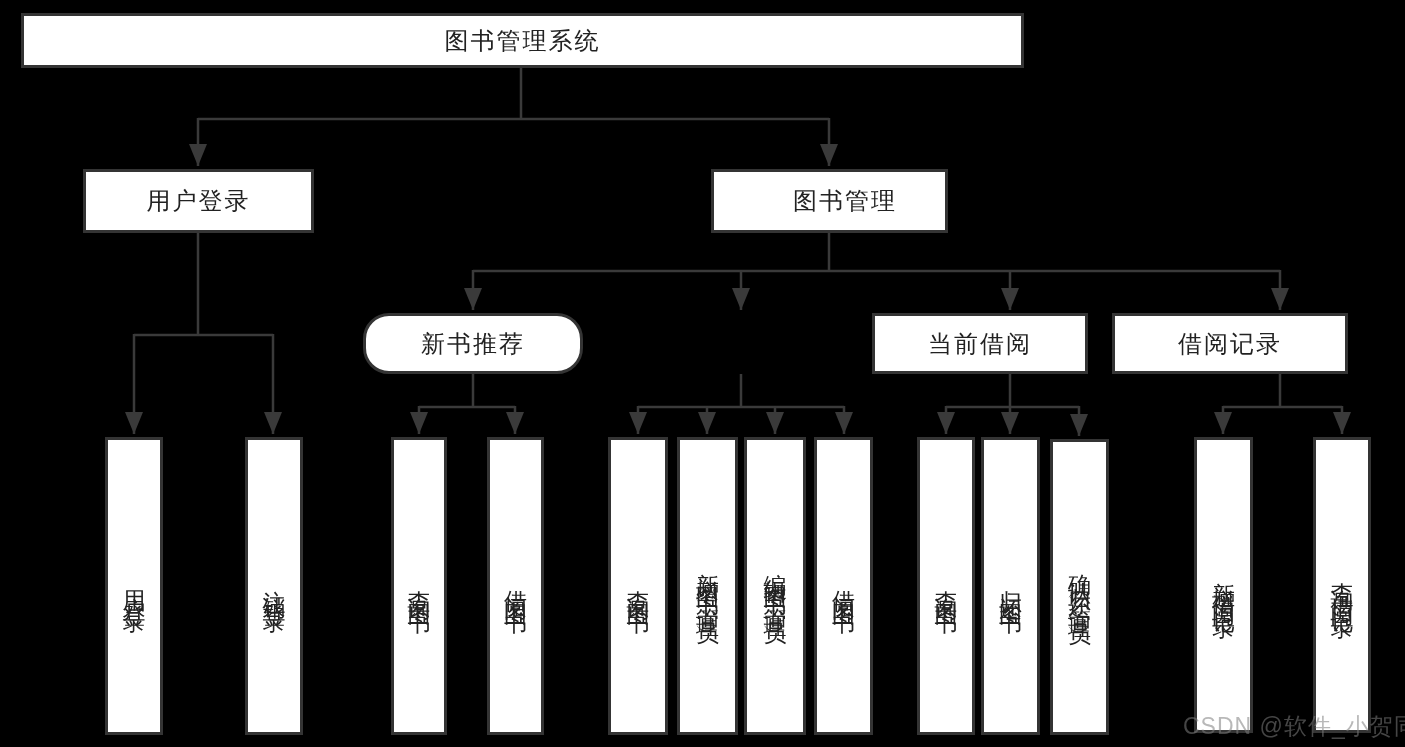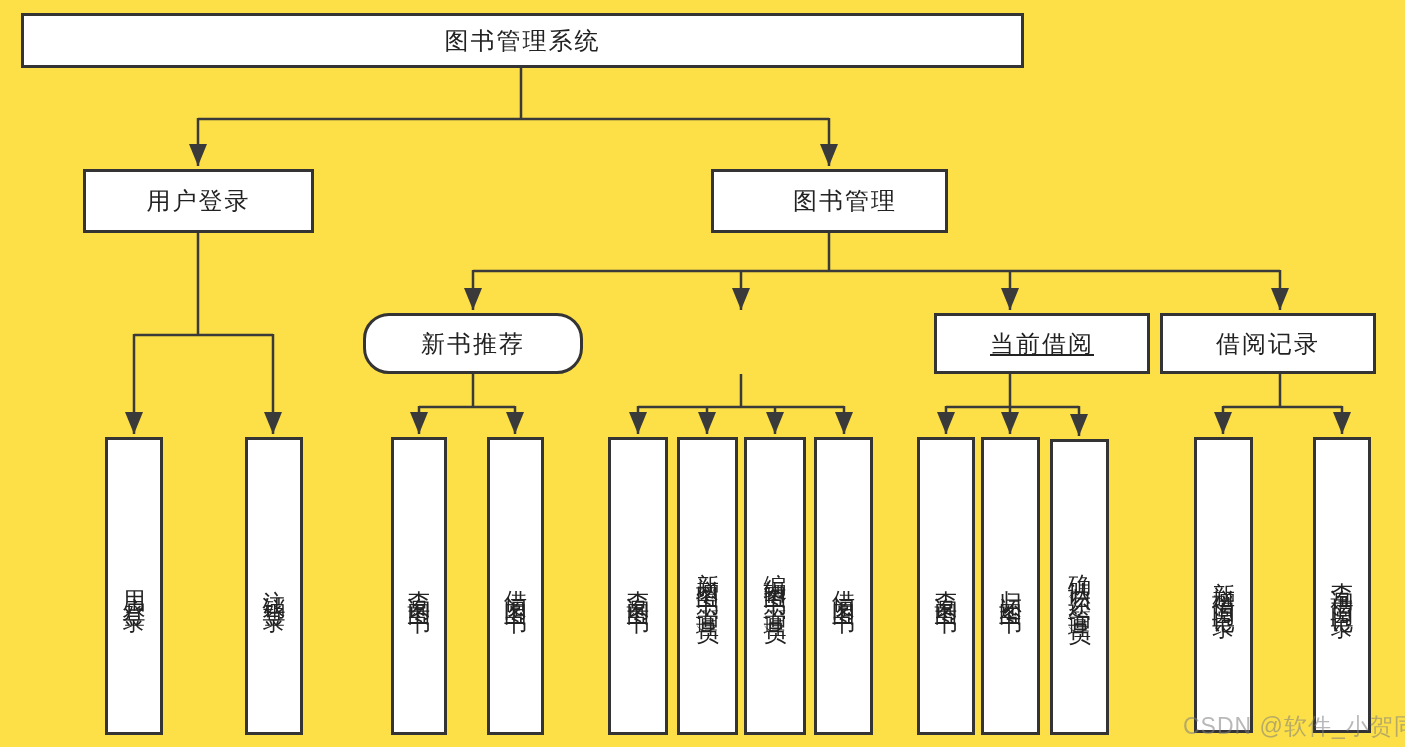--- a/index.html
+++ b/index.html
@@ -5,21 +5,21 @@
   html, body {
     margin: 0;
     padding: 0;
     background: #ffffff;
     font-family: "Liberation Sans", "DejaVu Sans", sans-serif;
   }
   .canvas {
     position: relative;
     width: 1405px;
     height: 747px;
-    background: #fde047;
+    background: #000000;
     overflow: hidden;
   }
   .connectors {
     position: absolute;
     left: 0; top: 0;
     z-index: 1;
   }
   .node {
     position: absolute;
     box-sizing: border-box;
@@ -113,24 +113,24 @@
   <div class="node hbox" style="left:83px;top:169px;width:231px;height:64px;">
     <span>用户登录</span>
   </div>
   <div class="node hbox" style="left:711px;top:169px;width:237px;height:64px;padding-left:31px;">
     <span>图书管理</span>
   </div>
 
   <div class="node hbox" style="left:363px;top:313px;width:220px;height:61px;border-radius:26px;">
     <span>新书推荐</span>
   </div>
-  <div class="node hbox" style="left:934px;top:313px;width:216px;height:61px;text-decoration:underline;">
+  <div class="node hbox" style="left:872px;top:313px;width:216px;height:61px;">
     <span>当前借阅</span>
   </div>
-  <div class="node hbox" style="left:1160px;top:313px;width:216px;height:61px;text-align:center;">
+  <div class="node hbox" style="left:1112px;top:313px;width:236px;height:61px;text-align:center;">
     <span>借阅记录</span>
   </div>
 
   <div class="node vbox" style="left:105px;top:437px;width:58px;height:298px;">
     <span class="vtext">用户登录</span>
   </div>
   <div class="node vbox" style="left:245px;top:437px;width:58px;height:298px;">
     <span class="vtext">注销登录</span>
   </div>
 

